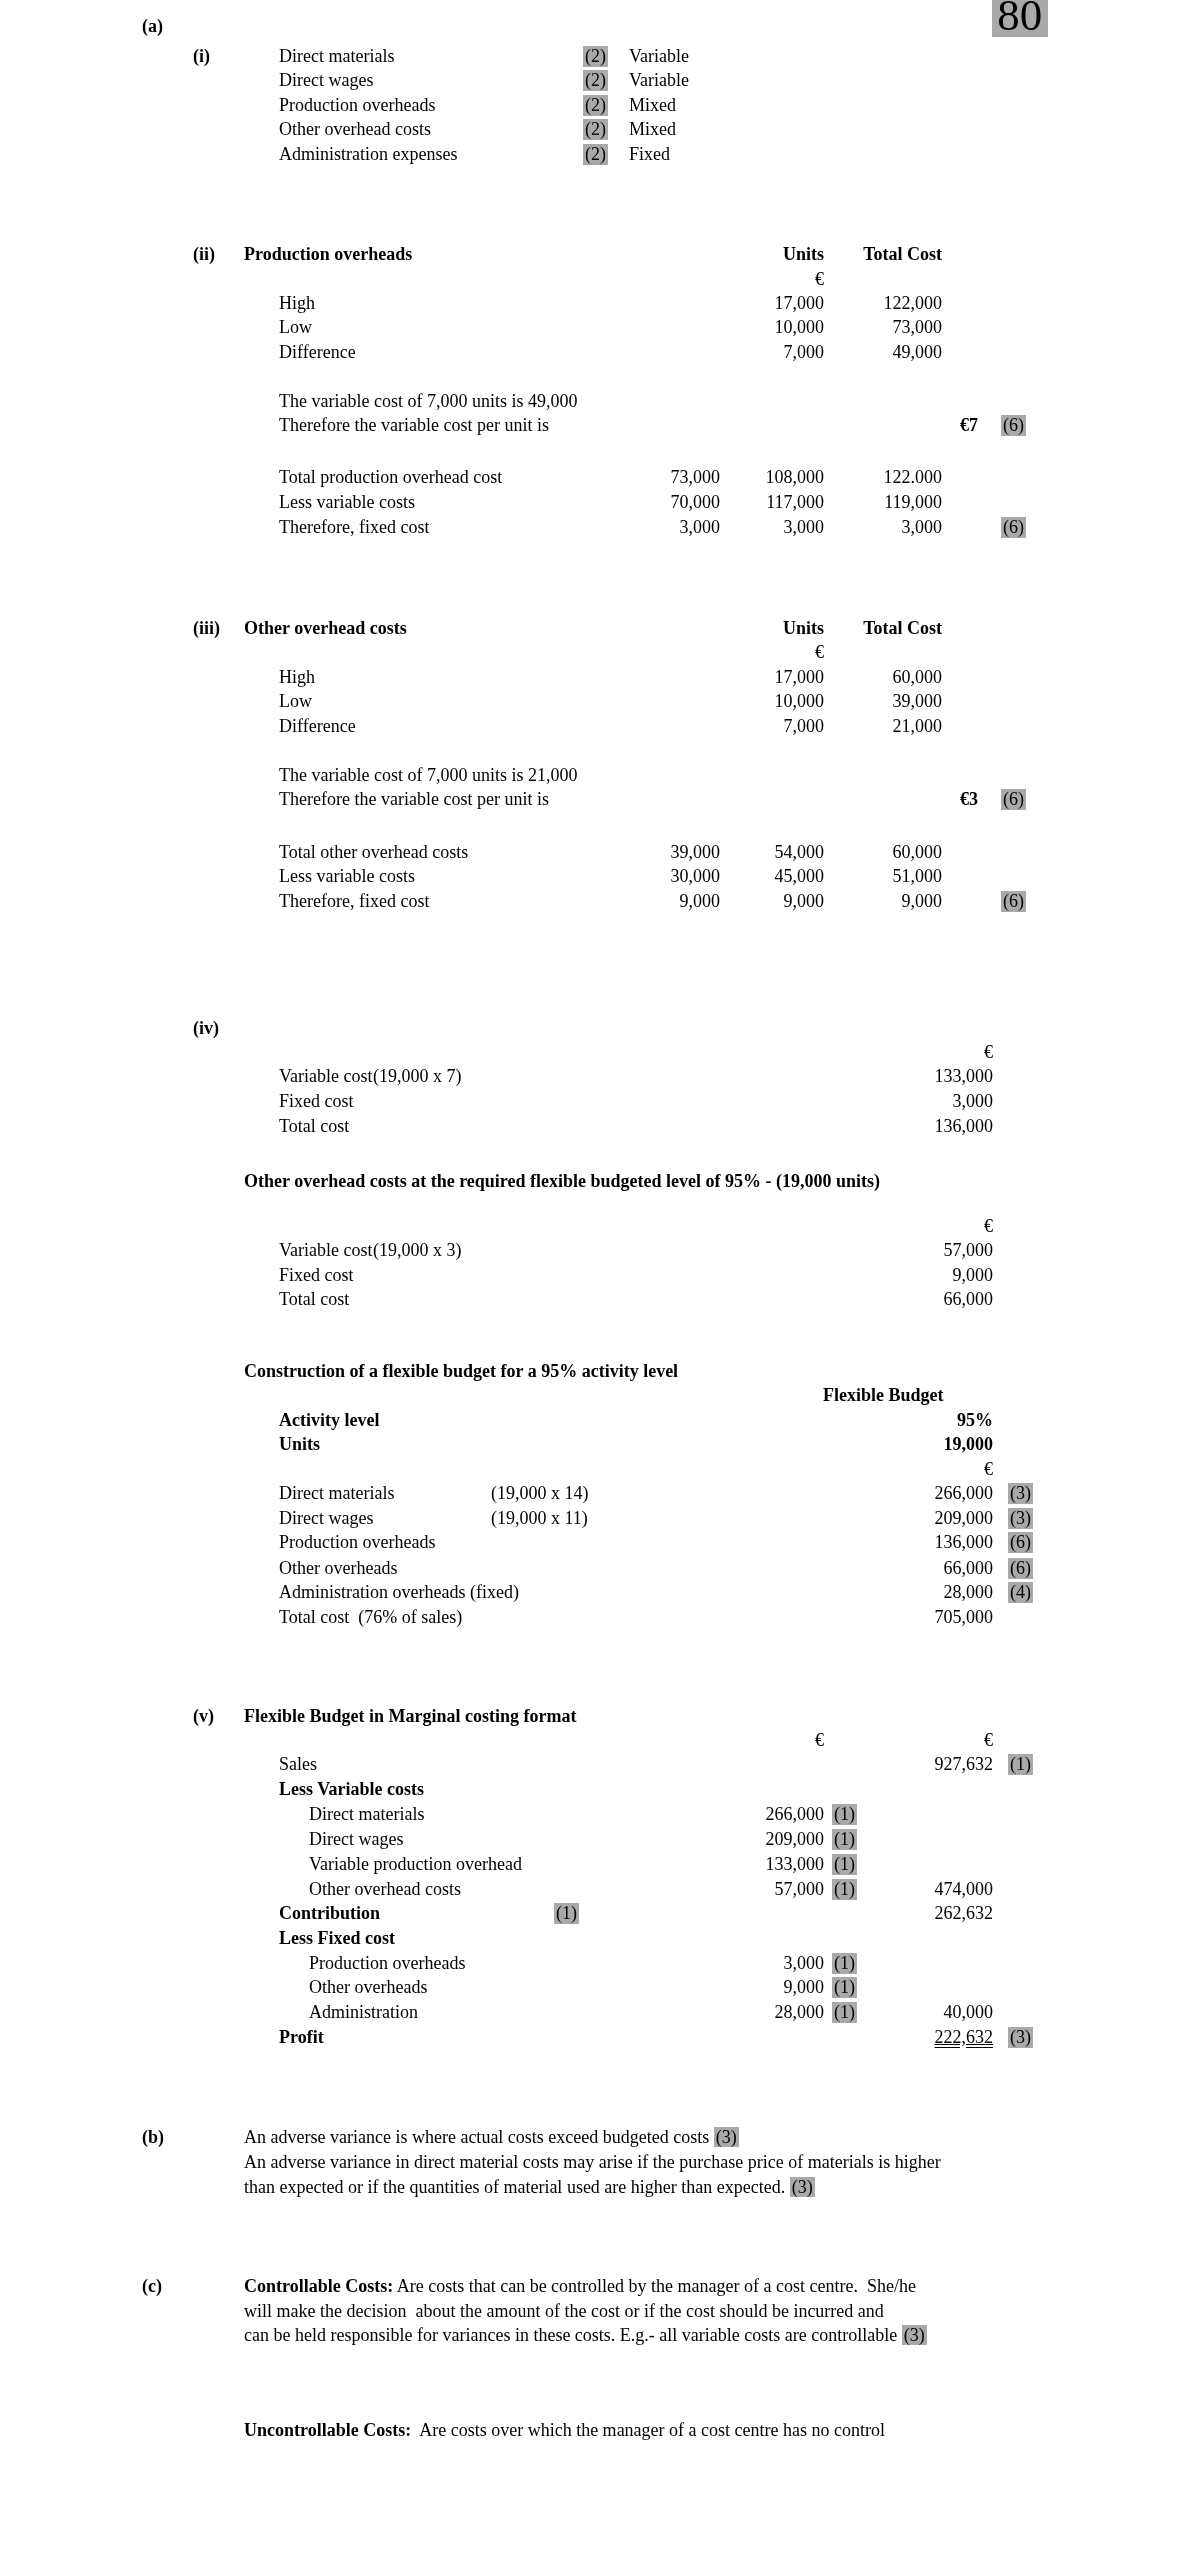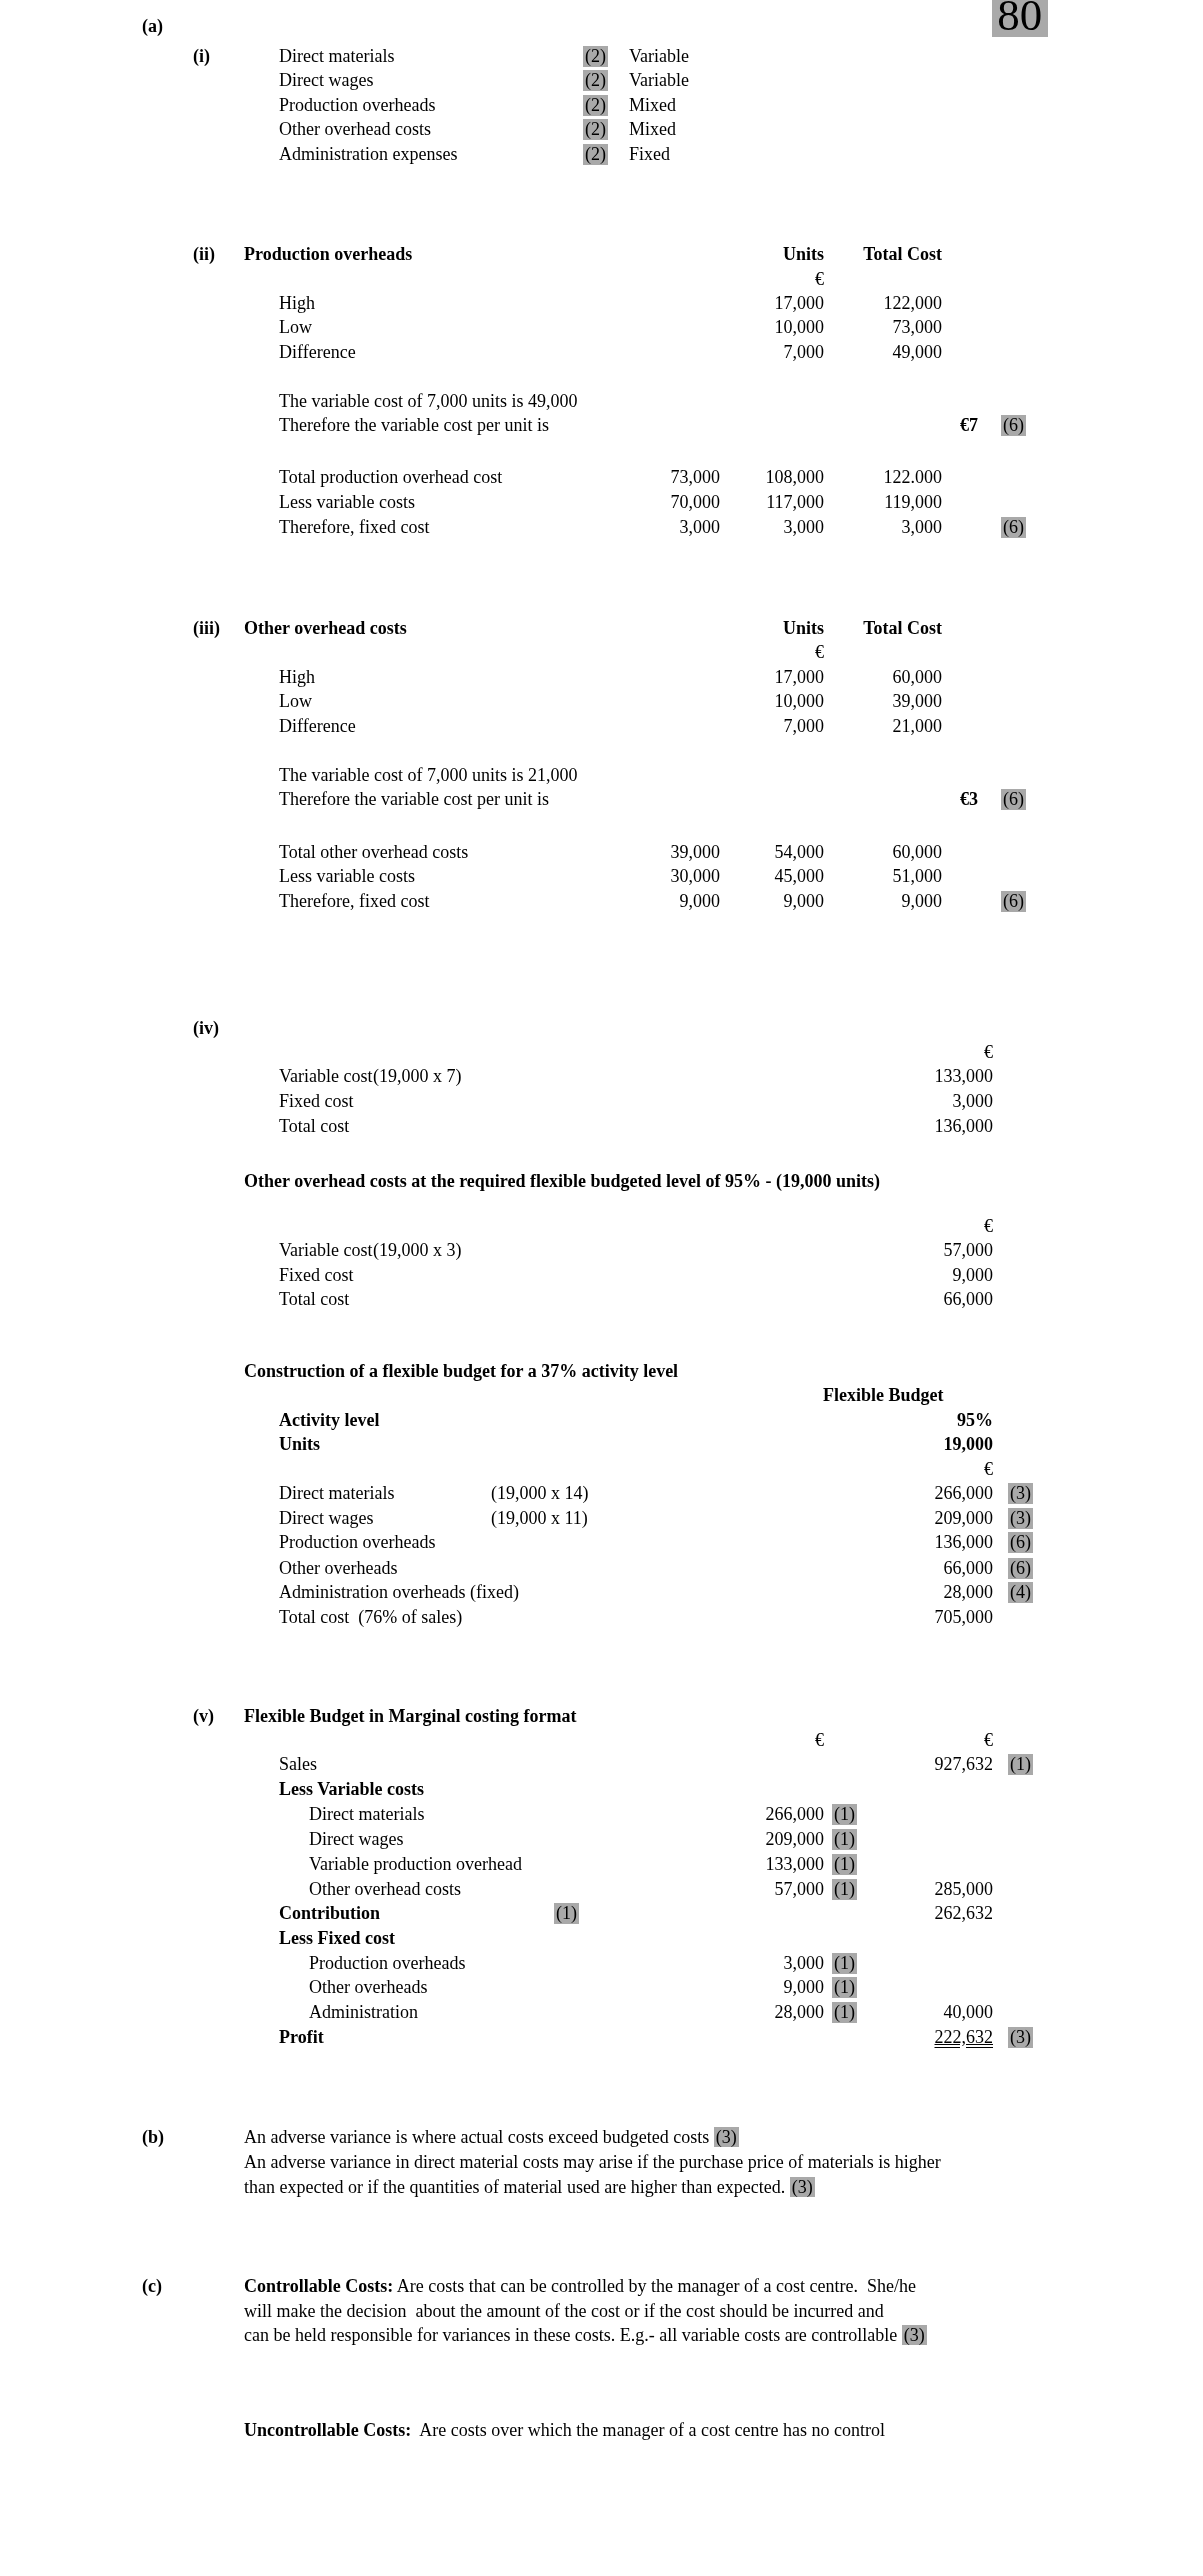--- a/index.html
+++ b/index.html
@@ -208,21 +208,21 @@
   <div class="row" style="top:1265px">
     <span class="ab xi">Fixed cost</span>
     <span class="cR"><span class="u">9,000</span></span>
   </div>
   <div class="row" style="top:1289px">
     <span class="ab xi">Total cost</span>
     <span class="cR"><span class="u">66,000</span></span>
   </div>
 
   <div class="row" style="top:1361px">
-    <span class="ab xh b">Construction of a flexible budget for a 37% activity level</span>
+    <span class="ab xh b">Construction of a flexible budget for a 95% activity level</span>
   </div>
   <div class="row" style="top:1385px">
     <span class="cFB b">Flexible Budget</span>
   </div>
   <div class="row" style="top:1410px">
     <span class="ab xi b">Activity level</span>
     <span class="cR b"><span>95%</span></span>
   </div>
   <div class="row" style="top:1434px">
     <span class="ab xi b">Units</span>
@@ -291,21 +291,21 @@
   </div>
   <div class="row" style="top:1854px">
     <span class="ab xj">Variable production overhead</span>
     <span class="cU"><span>133,000</span></span>
     <span class="ab xkm mk">(1)</span>
   </div>
   <div class="row" style="top:1879px">
     <span class="ab xj">Other overhead costs</span>
     <span class="cU"><span class="u">57,000</span></span>
     <span class="ab xkm mk">(1)</span>
-    <span class="cR"><span class="u">285,000</span></span>
+    <span class="cR"><span class="u">474,000</span></span>
   </div>
   <div class="row" style="top:1903px">
     <span class="ab xi b">Contribution</span>
     <span class="ab xkc mk">(1)</span>
     <span class="cR"><span>262,632</span></span>
   </div>
   <div class="row" style="top:1928px">
     <span class="ab xi b">Less Fixed cost</span>
   </div>
   <div class="row" style="top:1953px">

